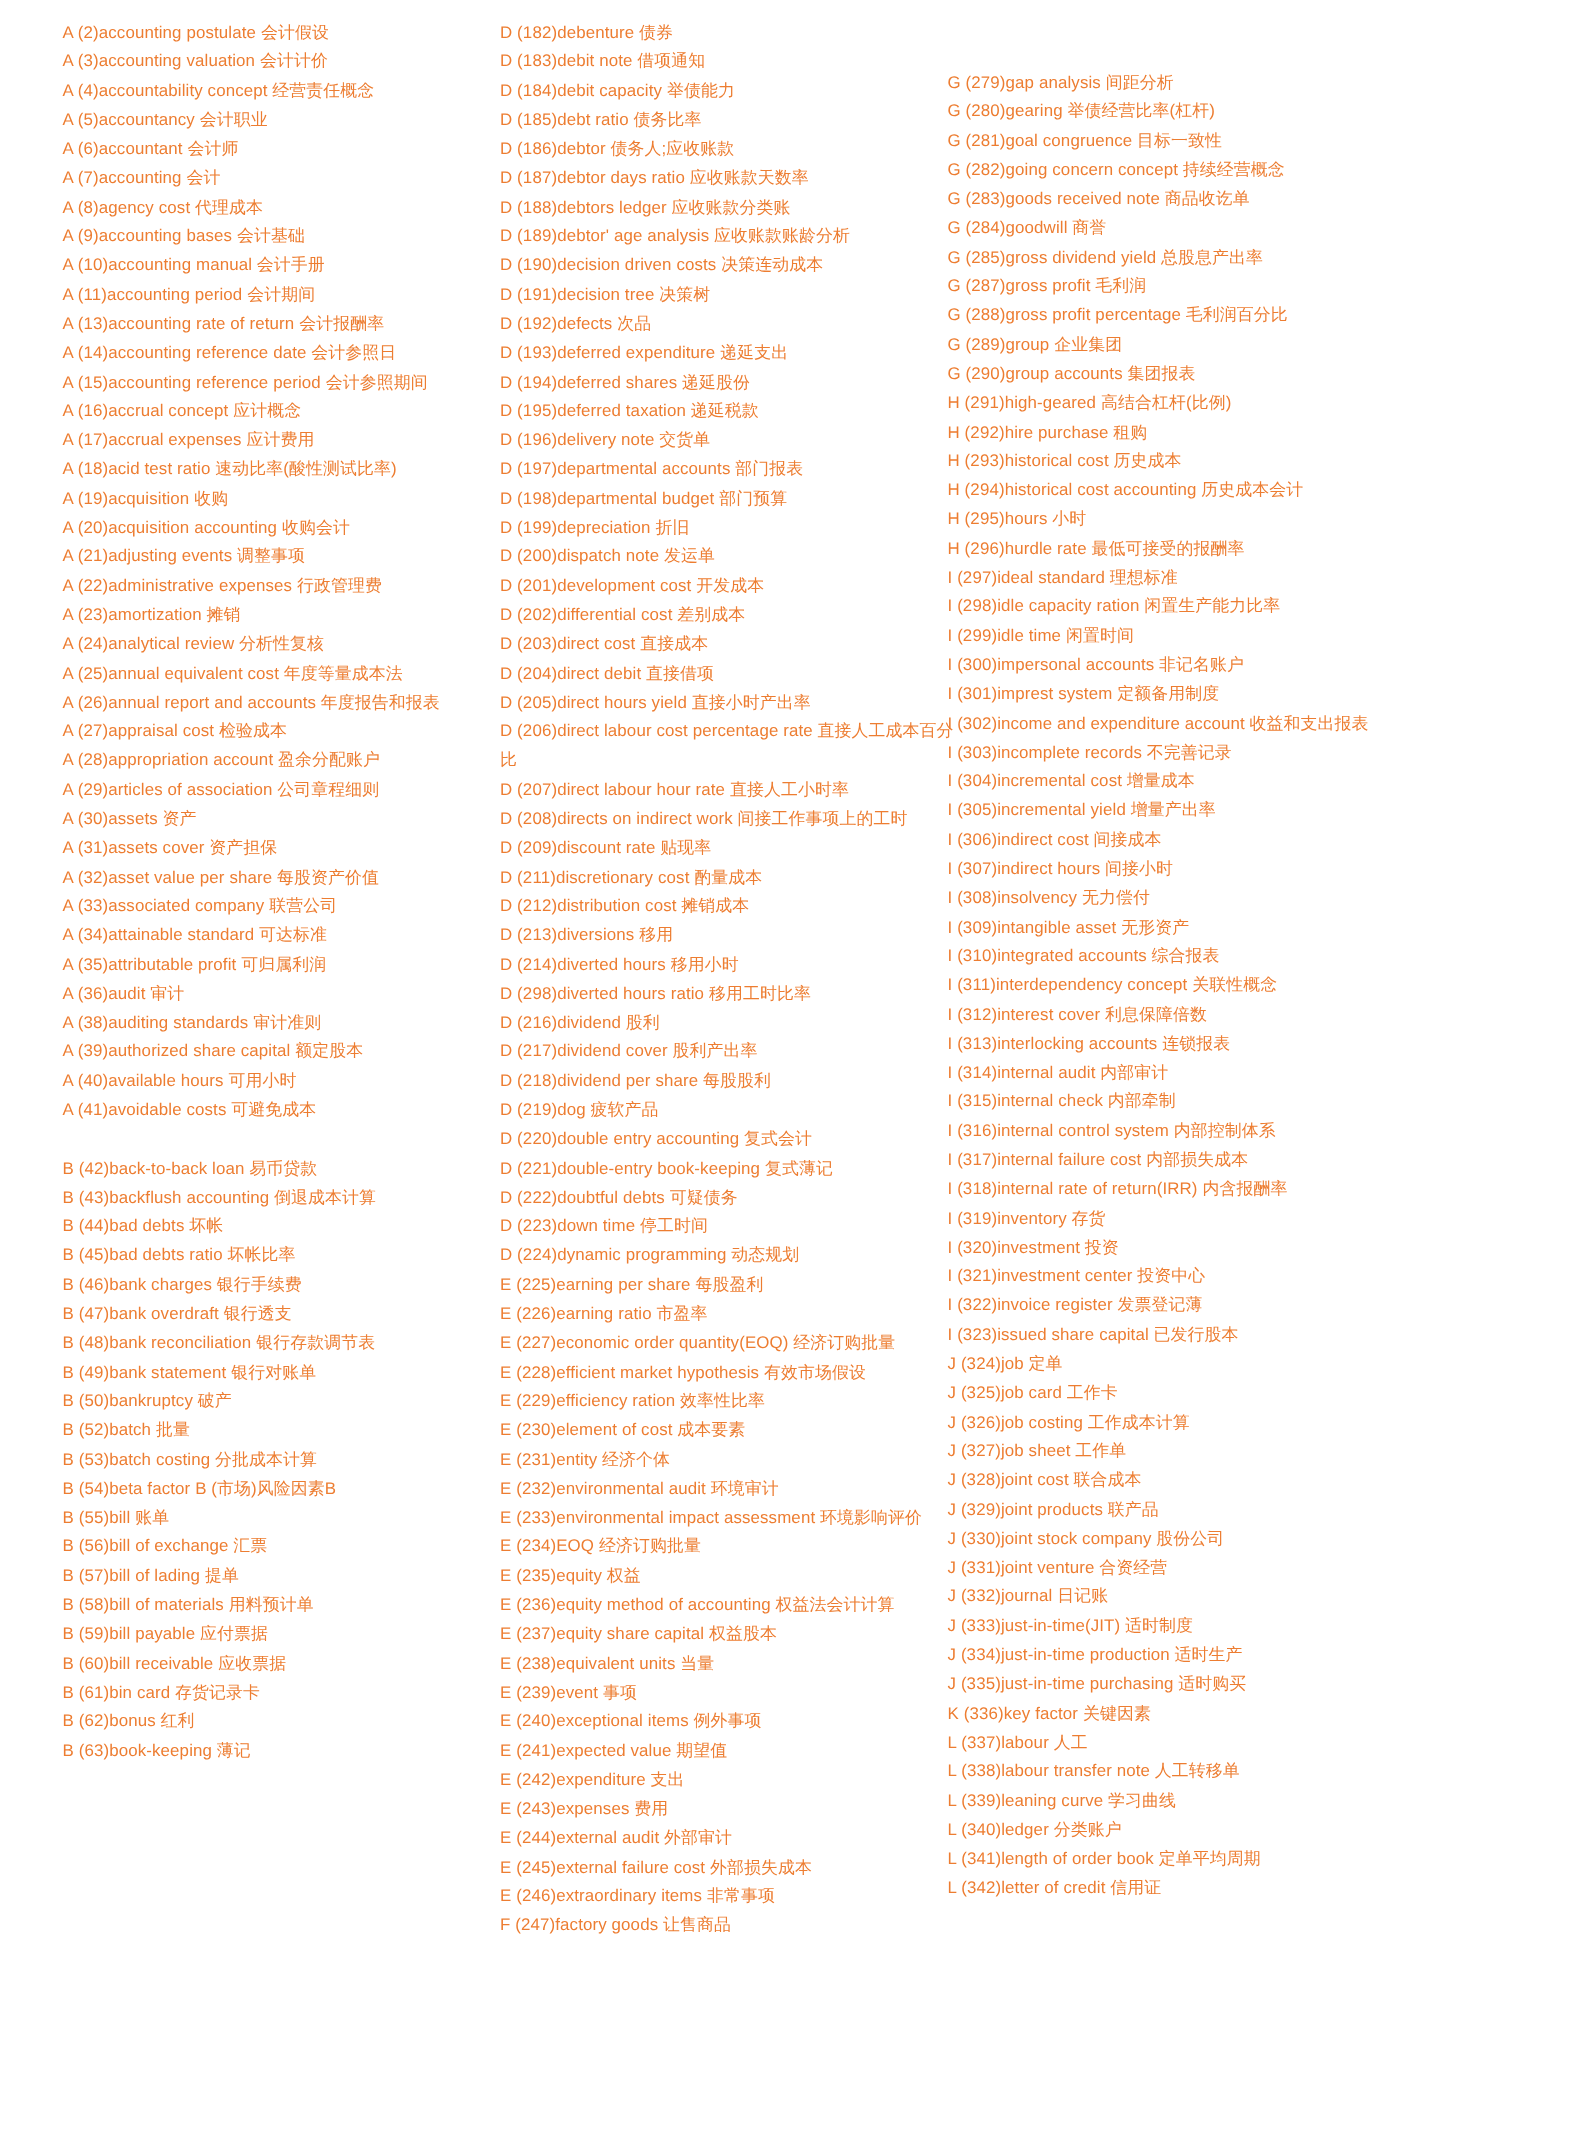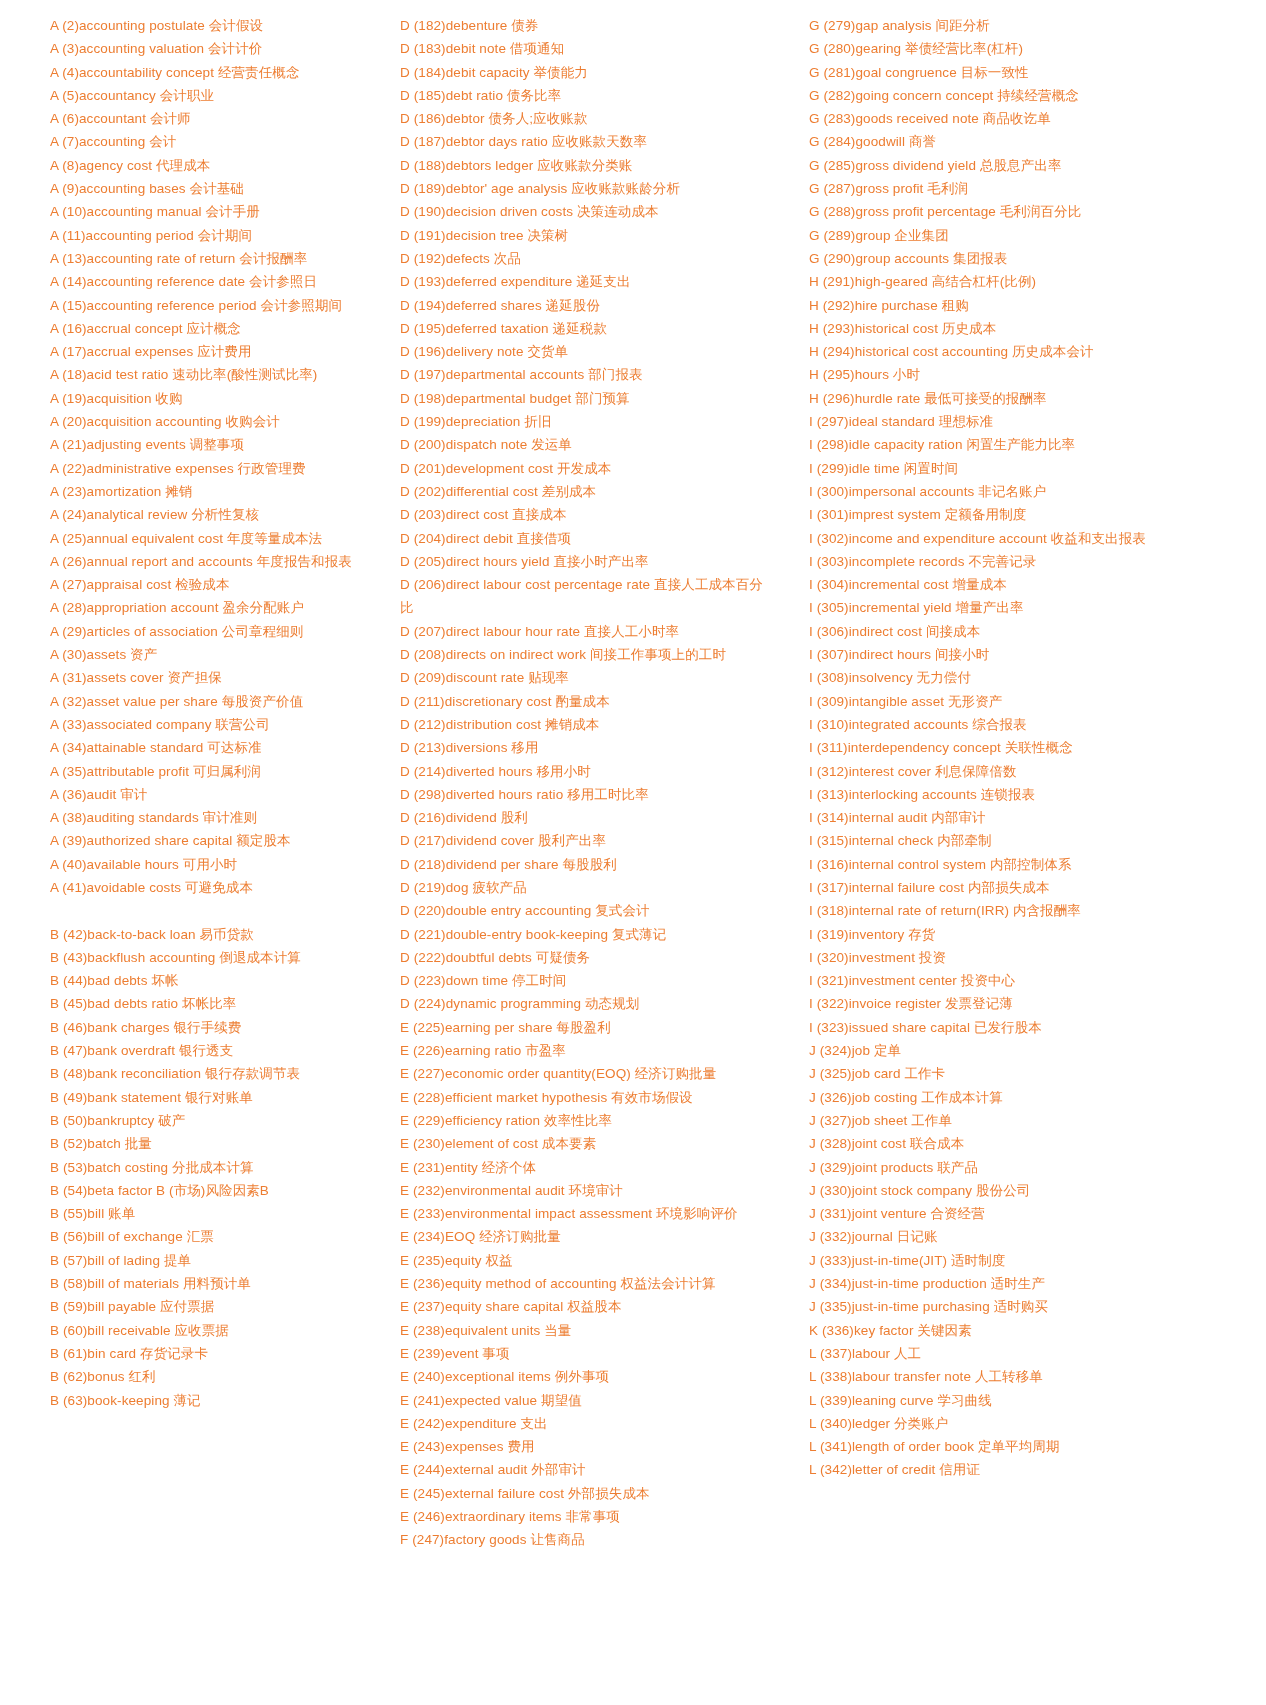--- a/index.html
+++ b/index.html
@@ -22,21 +22,21 @@
   .column {
     position: absolute;
     top: 14px;
     font-size: 13.5px;
     line-height: 23.3px;
     color: #ED7D31;
     letter-spacing: 0.1px;
   }
   #col1 { left: 50px;  width: 372px; }
   #col2 { left: 400px; width: 368px; }
-  #col3 { left: 809px; width: 440px; }
+  #col3 { left: 758px; width: 440px; margin-top: 40px; }
   .entry {
     white-space: normal;
     word-wrap: break-word;
   }
   .spacer {
     height: 23.3px;
   }
 </style>
 </head>
 <body>

